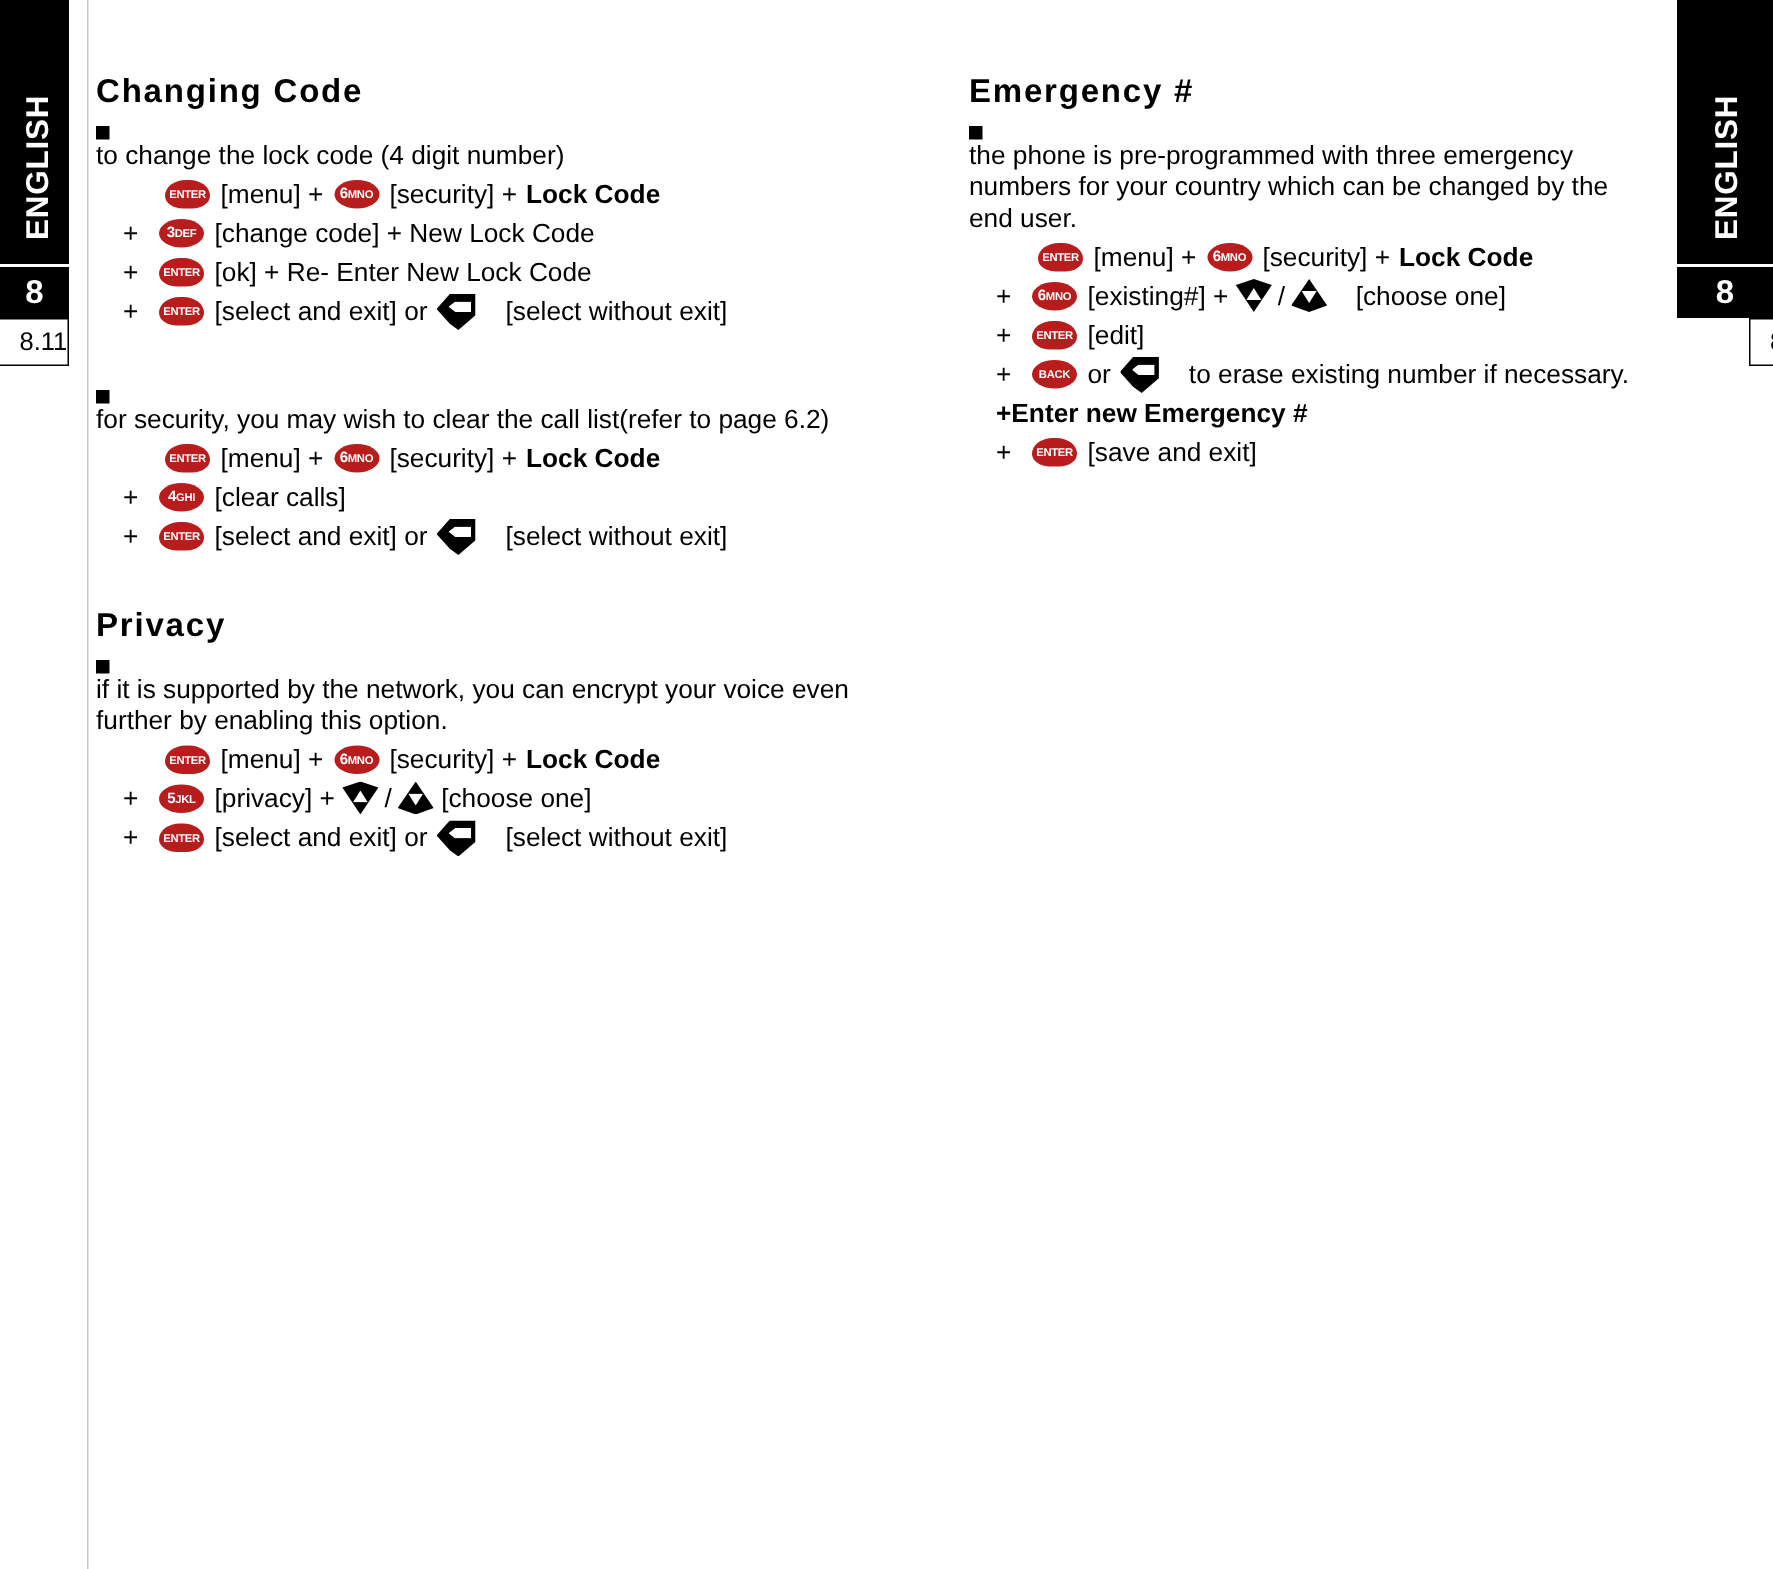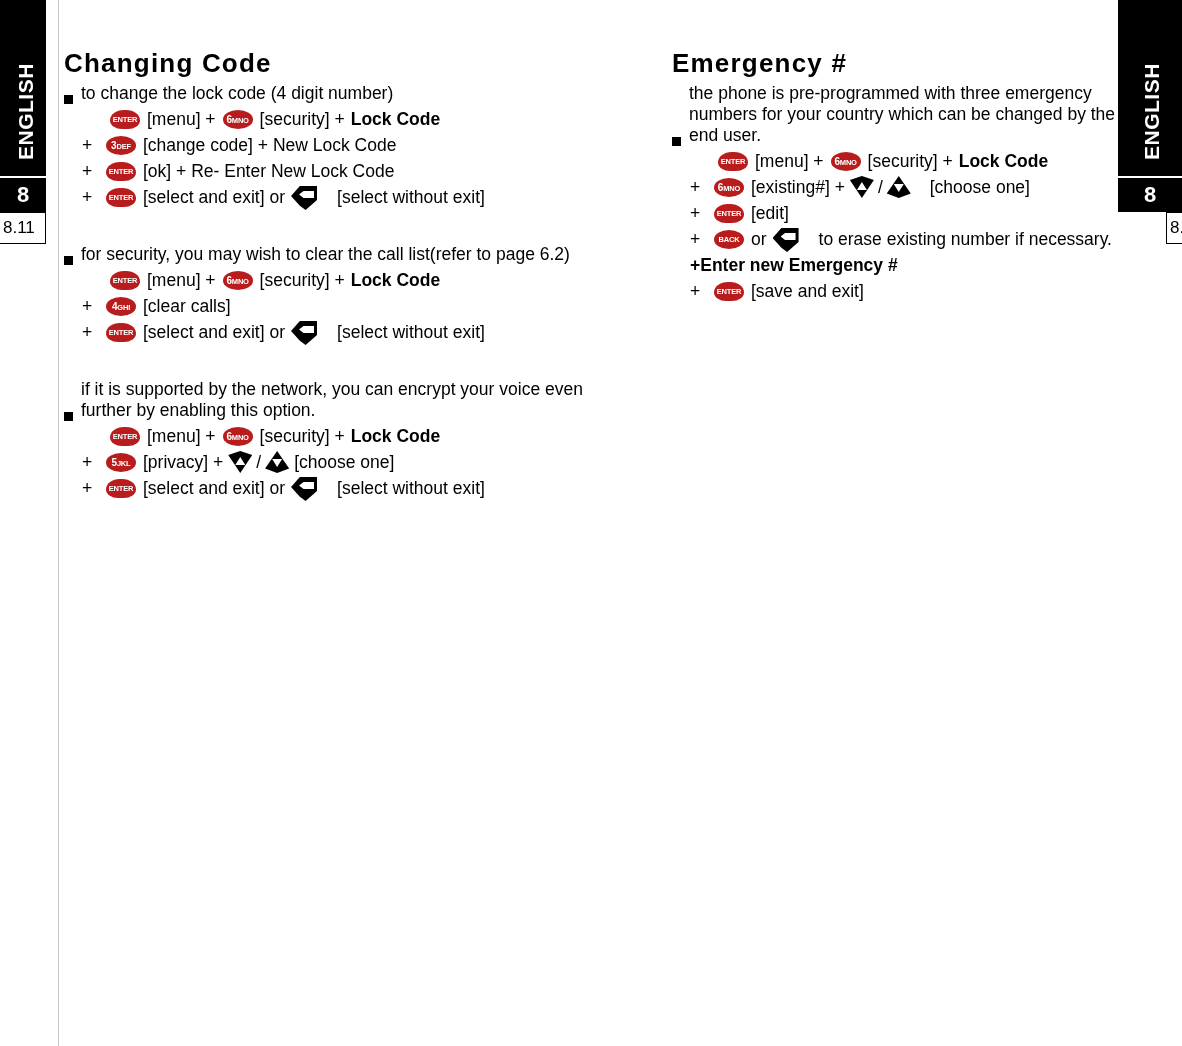--- a/index.html
+++ b/index.html
@@ -58,59 +58,60 @@
   .chap-block.left  { left: 0;    top: 178px; width: 46px; height: 34px; }
   .chap-block.right { left: 1118px; top: 178px; width: 64px; height: 34px; }
 
   .page-block {
     position: absolute;
     background: #fff;
     border: 1px solid #000;
     box-sizing: border-box;
     font-size: 17px;
     line-height: 30px;
-    padding-left: 3px;
+    padding-left: 13px;
     color: #000;
   }
   .page-block.left  { left: 0;    top: 212px; width: 46px; height: 32px; border-left: none; }
   .page-block.right { left: 1166px; top: 212px; width: 64px; height: 32px; border-right: none; }
 
   .vrule {
     position: absolute;
     top: 0;
     left: 58px;
     width: 1px;
     height: 1046px;
     background: #c8c8c8;
   }
 
   
   .col {
     position: absolute;
     top: 48px;
   }
   .col.left  { left: 64px;  width: 530px; }
-  .col.right { left: 672px; width: 460px; }
+  .col.right { left: 646px; width: 460px; }
 
   h2.sect {
     margin: 0 0 4px 0;
-    font-size: 26px;
+    font-size: 22px;
     font-weight: bold;
     letter-spacing: 1.2px;
     font-family: "Liberation Sans", sans-serif;
   }
 
   .section { margin-bottom: 34px; }
 
   .bullet-row {
     display: flex;
-    align-items: flex-end;
+    align-items: flex-start;
     font-size: 17.5px;
     line-height: 21px;
     margin-bottom: 2px;
+    flex-direction: column;
   }
   .bullet-sq {
     width: 9px;
     height: 9px;
     background: #000;
     margin-right: 8px;
     margin-top: 6px;
     flex: 0 0 auto;
   }
   .bullet-txt { flex: 1 1 auto; }
@@ -289,20 +290,21 @@
       <span class="arrow-left">
           <span class="body"></span>
           <span class="lbl"></span>
         </span>
       <span class="gap"></span>
       <span class="txt">[select without exit]</span>
     </div>
   </div>
 
   <div class="section">
+    <h2 class="sect">Privacy</h2>
     <div class="bullet-row">
       <span class="bullet-sq"></span>
       <span class="bullet-txt">if it is supported by the network, you can encrypt your voice even further by enabling this option.</span>
     </div>
     <div class="step indent">
       <span class="plus"></span>
       <span class="key squarish"><span>ENTER</span></span>
       <span class="txt">[menu] +</span>
       <span class="key"><span class="kn">6</span><span>MNO</span></span>
       <span class="txt">[security] +</span>

